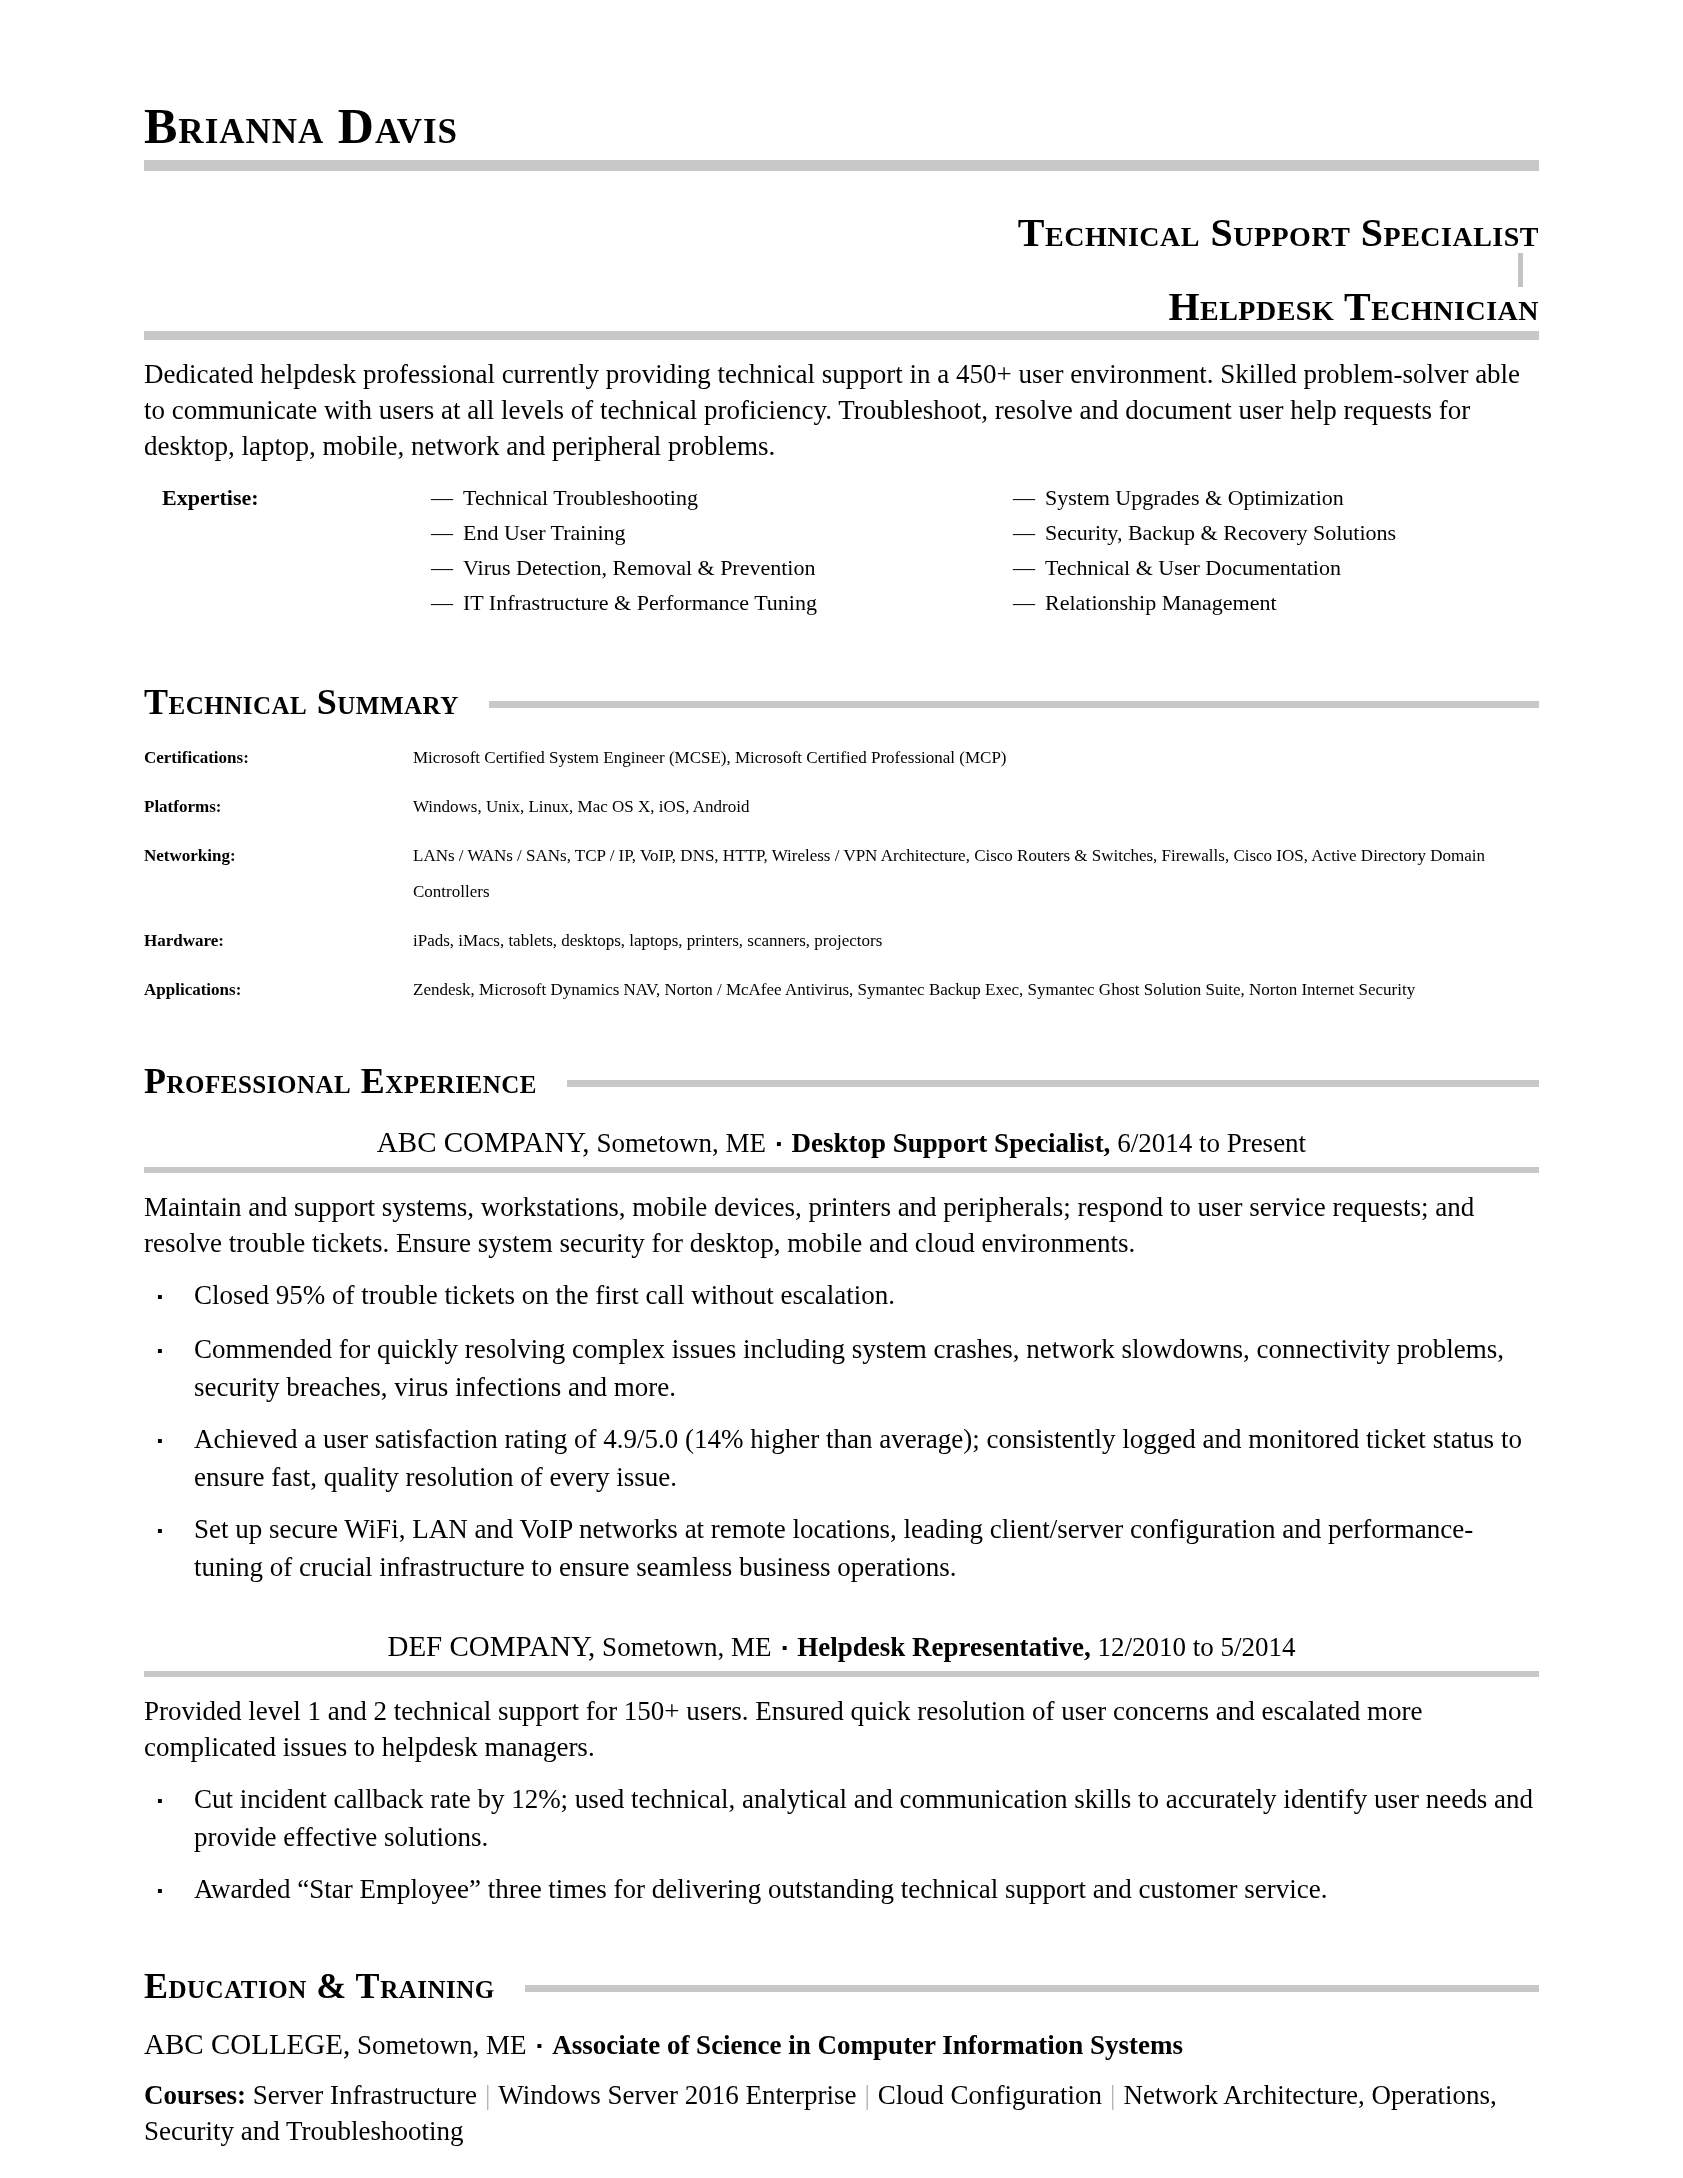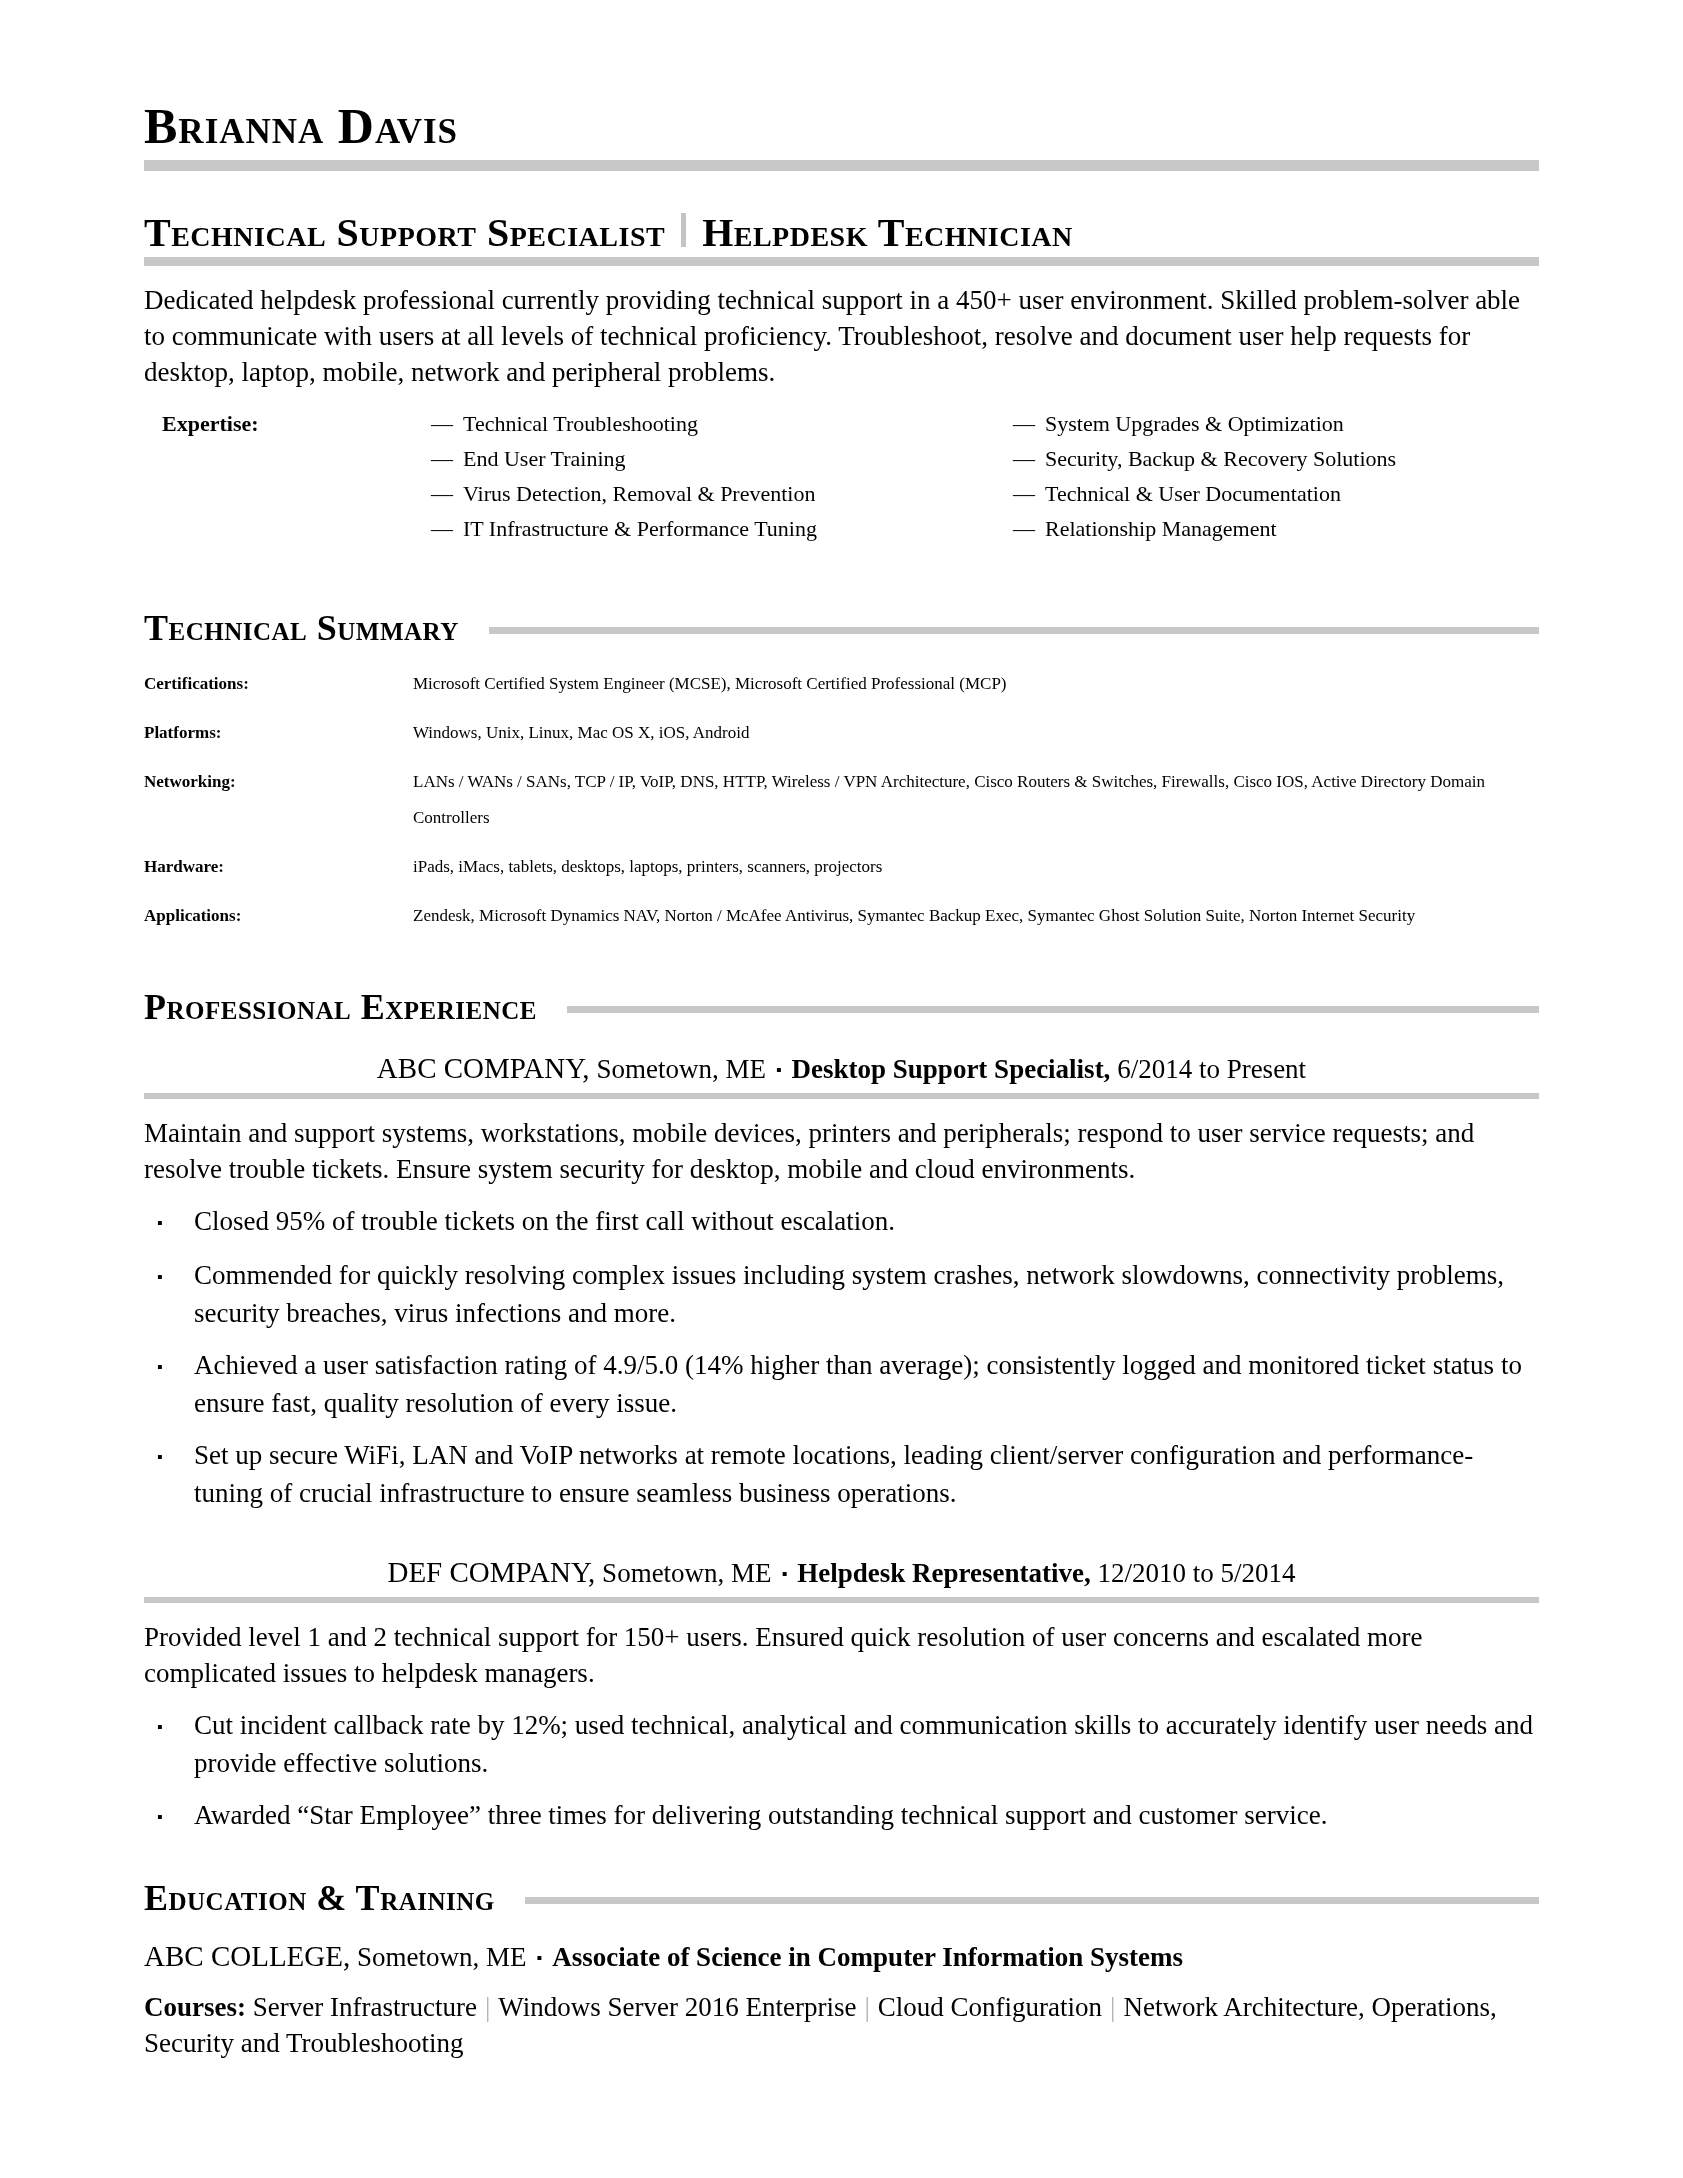--- a/index.html
+++ b/index.html
@@ -17,40 +17,40 @@
     font-variant:small-caps;letter-spacing:1px;
   }
   .hbar{width:100%;background:#c8c8c8;}
   .hbar.h1bar{height:11px;margin-top:6px;}
   .hbar.h2bar{height:9px;margin-top:4px;}
   .contact{margin:10px 0 0 0;font-size:27px;line-height:1.2;}
   .sqsep{font-size:16px;vertical-align:3px;margin:0 12px;}
 
   
   .headline{margin-top:42px;font-size:40px;line-height:1.0;font-weight:bold;
-    font-variant:small-caps;letter-spacing:0.5px;display:flex;align-items:flex-start;}
+    font-variant:small-caps;letter-spacing:0.5px;display:flex;align-items:flex-end;flex-direction:column;}
   .vbar{display:inline-block;width:5px;height:34px;background:#c4c4c4;margin:0 16px;}
 
   
   p.body{margin:16px 0 0 0;font-size:27px;line-height:36px;}
 
   
   .expertise{display:grid;grid-template-columns:269px 582px 1fr;margin-top:16px;
     font-size:22px;line-height:35px;margin-left:18px;}
   .expertise .lbl{font-weight:bold;grid-row:span 4;}
   .exp-item{white-space:nowrap;}
   .dash{margin-right:10px;}
 
   
   .sec-head{display:flex;align-items:center;font-variant:small-caps;}
   .sec-head h2{margin:0;font-size:36px;line-height:1.05;font-weight:bold;letter-spacing:0.5px;}
   .sec-head .rule{flex:1;height:7px;background:#c8c8c8;margin-left:30px;margin-top:4px;}
   .mt-ts{margin-top:64px;}
   .mt-pe{margin-top:55px;}
-  .mt-ed{margin-top:45px;text-align:center;}
+  .mt-ed{margin-top:59px;text-align:center;}
 
   
   .specs{display:grid;grid-template-columns:269px 1fr;row-gap:13px;margin-top:18px;
     font-size:17px;line-height:36px;}
   .specs .slbl{font-weight:bold;}
 
   
   .jobline{margin-top:24px;font-size:27px;line-height:34px;text-align:center;}
   .jobline .company{font-size:29px;}
   .jobline .role{font-weight:bold;}

